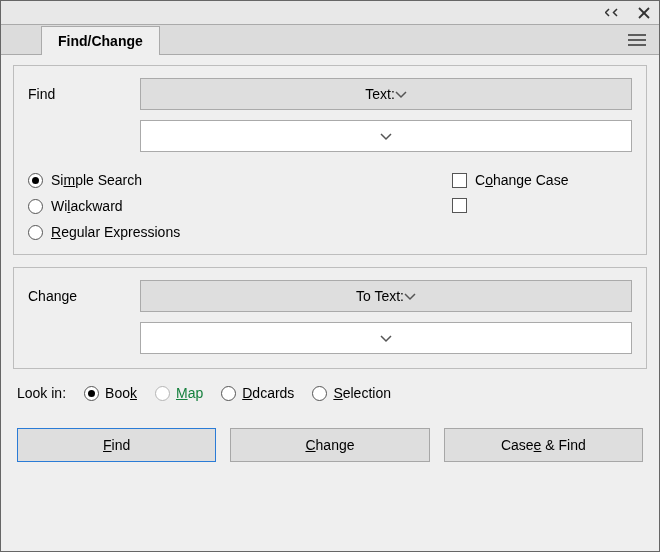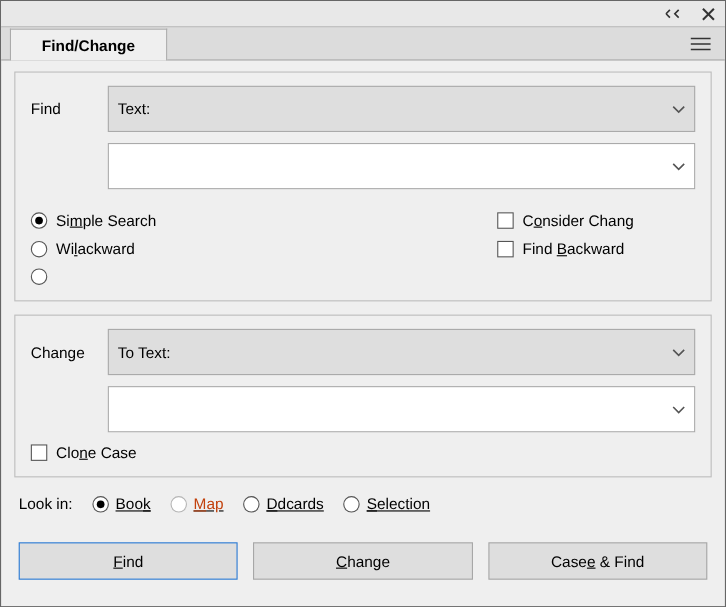--- a/index.html
+++ b/index.html
@@ -34,27 +34,28 @@
     border-bottom: 1px solid #aaa;
     display: flex;
     align-items: flex-end;
     padding: 0 8px;
     justify-content: space-between;
   }
   .tab {
     background: #efefef;
     border: 1px solid #aaa;
     border-bottom: none;
-    padding: 4px 28px;
+    padding: 4px 16px;
     font-weight: bold;
     position: relative;
     top: 1px;
     height: 29px;
     display:flex;
     align-items:center;
+    margin-left:32px;
   }
   .hamburger {
     padding-right: 4px;
     padding-bottom: 4px;
   }
   .content {
     padding: 10px 12px;
   }
   .group {
     border: 1px solid #bdbdbd;
@@ -67,28 +68,29 @@
     align-items: center;
     margin-bottom: 10px;
   }
   .row:last-child { margin-bottom: 0; }
   .lbl {
     width: 70px;
     flex:none;
   }
   .combo {
     flex: 1;
-    height: 42px;
+    height: 32px;
     background: #dedede;
     border: 1px solid #aaa;
     display: flex;
     align-items: center;
-    justify-content: space-between;
+    justify-content: center;
     padding: 0 8px;
     cursor: default;
+    margin-left: 42px;
   }
   .combo.white {
     background: #fff;
   }
   .options-row {
     display: flex;
     margin-top: 20px;
   }
   .opt-col {
     display: flex;
@@ -112,26 +114,26 @@
   .radio-shape.checked::after {
     content:""; width:7px; height:7px; border-radius:50%; background:#000;
   }
   .radio-shape.disabled { border-color:#b5b5b5; }
   .cbox-shape {
     width: 15px; height: 15px;
     border: 1px solid #555; background:#fff;
     flex:none;
   }
   .underline { text-decoration: underline; }
-  .disabled-text { color:#c2410c; }
+  .disabled-text { color:#15803d; }
   .lookin-row {
     display:flex; align-items:flex-start; gap:18px;
     padding: 4px 4px 27px 4px;
   }
-  .lookin-row .radio { gap:6px;text-decoration:underline; }
+  .lookin-row .radio { gap:6px; }
   .buttons-row {
     display:flex; gap:14px;
     padding: 0 4px 0 4px;
   }
   .btn {
     flex:1;
     height: 34px;
     background:#dedede;
     border:1px solid #a7a7a7;
     display:flex; align-items:center; justify-content:center;
@@ -205,30 +207,30 @@
           <div class="radio">
             <span class="radio-shape checked"></span>
             <span><span>Si</span><span class="underline">m</span><span>ple Search</span></span>
           </div>
           <div class="radio">
             <span class="radio-shape"></span>
             <span><span>Wi</span><span class="underline">l</span><span>ackward</span></span>
           </div>
           <div class="radio">
             <span class="radio-shape"></span>
+            <span><span></span><span class="underline">R</span><span>egular Expressions</span></span>
           </div>
         </div>
         <div class="opt-col right">
           <div class="cbox">
             <span class="cbox-shape"></span>
-            <span><span>C</span><span class="underline">o</span><span>nsider Chang</span></span>
+            <span><span>C</span><span class="underline">o</span><span>hange Case</span></span>
           </div>
           <div class="cbox">
             <span class="cbox-shape"></span>
-            <span><span>Find </span><span class="underline">B</span><span>ackward</span></span>
           </div>
         </div>
       </div>
     </div>
 
     <div class="group">
       <div class="row">
         <span class="lbl">Change</span>
         <div class="combo">
           <span>To Text:</span>
@@ -243,24 +245,20 @@
         <span class="lbl"></span>
         <div class="combo white">
           <span></span>
           <span>
             <svg width="12" height="8" viewBox="0 0 12 8">
                 <polyline points="1,1 6,6 11,1" fill="none" stroke="#555" stroke-width="1.5"></polyline>
               </svg>
           </span>
         </div>
       </div>
-      <div class="cbox" style="margin-top:6px;">
-        <span class="cbox-shape"></span>
-        <span><span>Clo</span><span class="underline">n</span><span>e Case</span></span>
-      </div>
     </div>
 
     <div class="lookin-row">
       <span>Look in:</span>
       <div class="radio">
         <span class="radio-shape checked"></span>
         <span><span>Boo</span><span class="underline">k</span><span></span></span>
       </div>
       <div class="radio">
         <span class="radio-shape disabled"></span>

